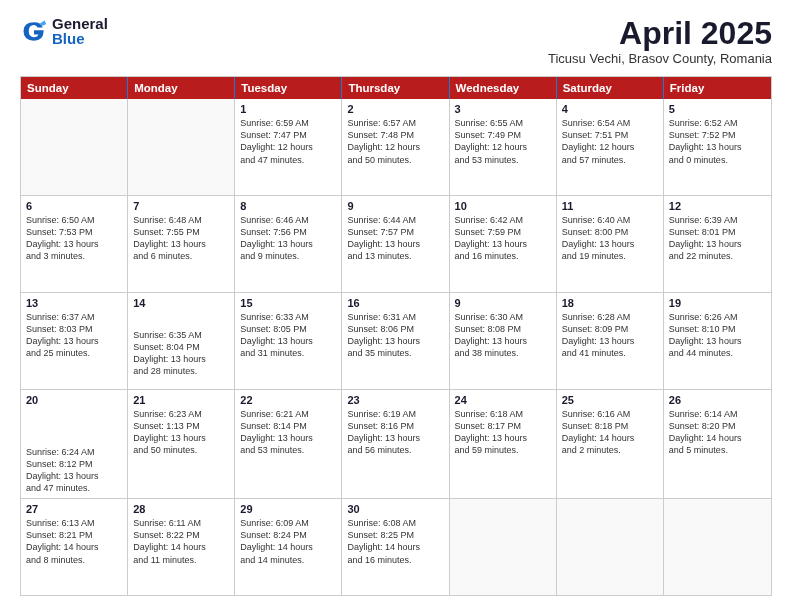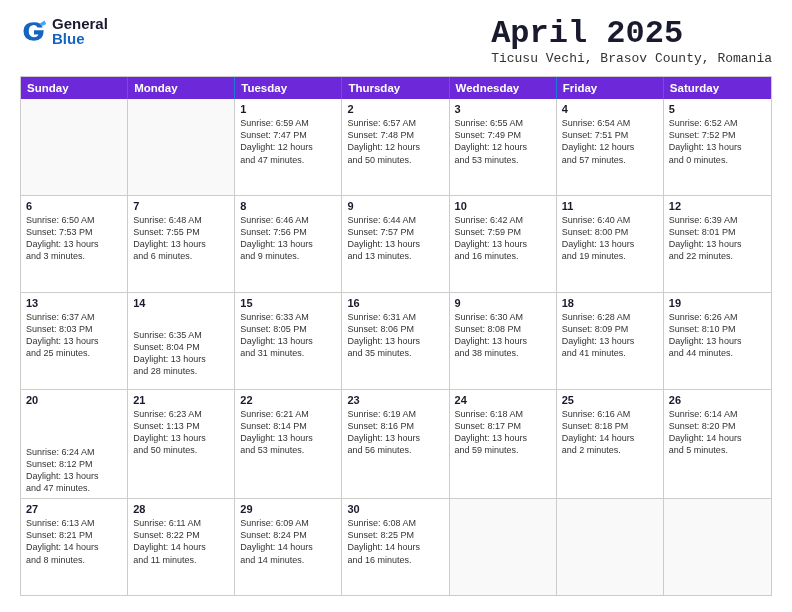--- a/index.html
+++ b/index.html
@@ -41,43 +41,42 @@
     .logo-blue {
       font-size: 15px;
       font-weight: bold;
       color: #1565c0;
     }
     .logo-icon {
       width: 28px;
       height: 28px;
     }
     .title-block {
-      text-align: left;
-      font-family: Liberation Mono, monospace;
+      text-align: right;
     }
     .month-title {
       font-size: 32px;
       font-weight: bold;
       color: #1a1a2e;
       line-height: 1.1;
     }
     .location {
       font-size: 13px;
       color: #333;
     }
     .calendar {
       flex: 1;
       display: flex;
       flex-direction: column;
       border: 1px solid #ccc;
     }
     .calendar-header {
       display: grid;
       grid-template-columns: repeat(7, 1fr);
-      background: #6d28d9;
+      background: #b91c1c;
     }
     .cal-header-cell {
       color: #fff;
       font-size: 11.5px;
       font-weight: bold;
       padding: 5px 6px;
       border-right: 1px solid #1a7ad4;
     }
     .cal-header-cell:last-child { border-right: none; }
     .calendar-body {
@@ -138,22 +137,22 @@
     </div>
   </div>
 
   <div class="calendar">
     <div class="calendar-header">
     <div class="cal-header-cell">Sunday</div>
         <div class="cal-header-cell">Monday</div>
         <div class="cal-header-cell">Tuesday</div>
         <div class="cal-header-cell">Thursday</div>
         <div class="cal-header-cell">Wednesday</div>
+        <div class="cal-header-cell">Saturday</div>
         <div class="cal-header-cell">Friday</div>
-        <div class="cal-header-cell">Saturday</div>
       </div>
     <div class="calendar-body">
     <div class="cal-row">
           <div class="cal-cell empty"></div>
           <div class="cal-cell empty"></div>
           <div class="cal-cell">
             <span class="day-num">1</span>
             <div class="cell-text" style="white-space: pre-line;">Sunrise: 6:59 AM
 Sunset: 7:47 PM
 Daylight: 12 hours

